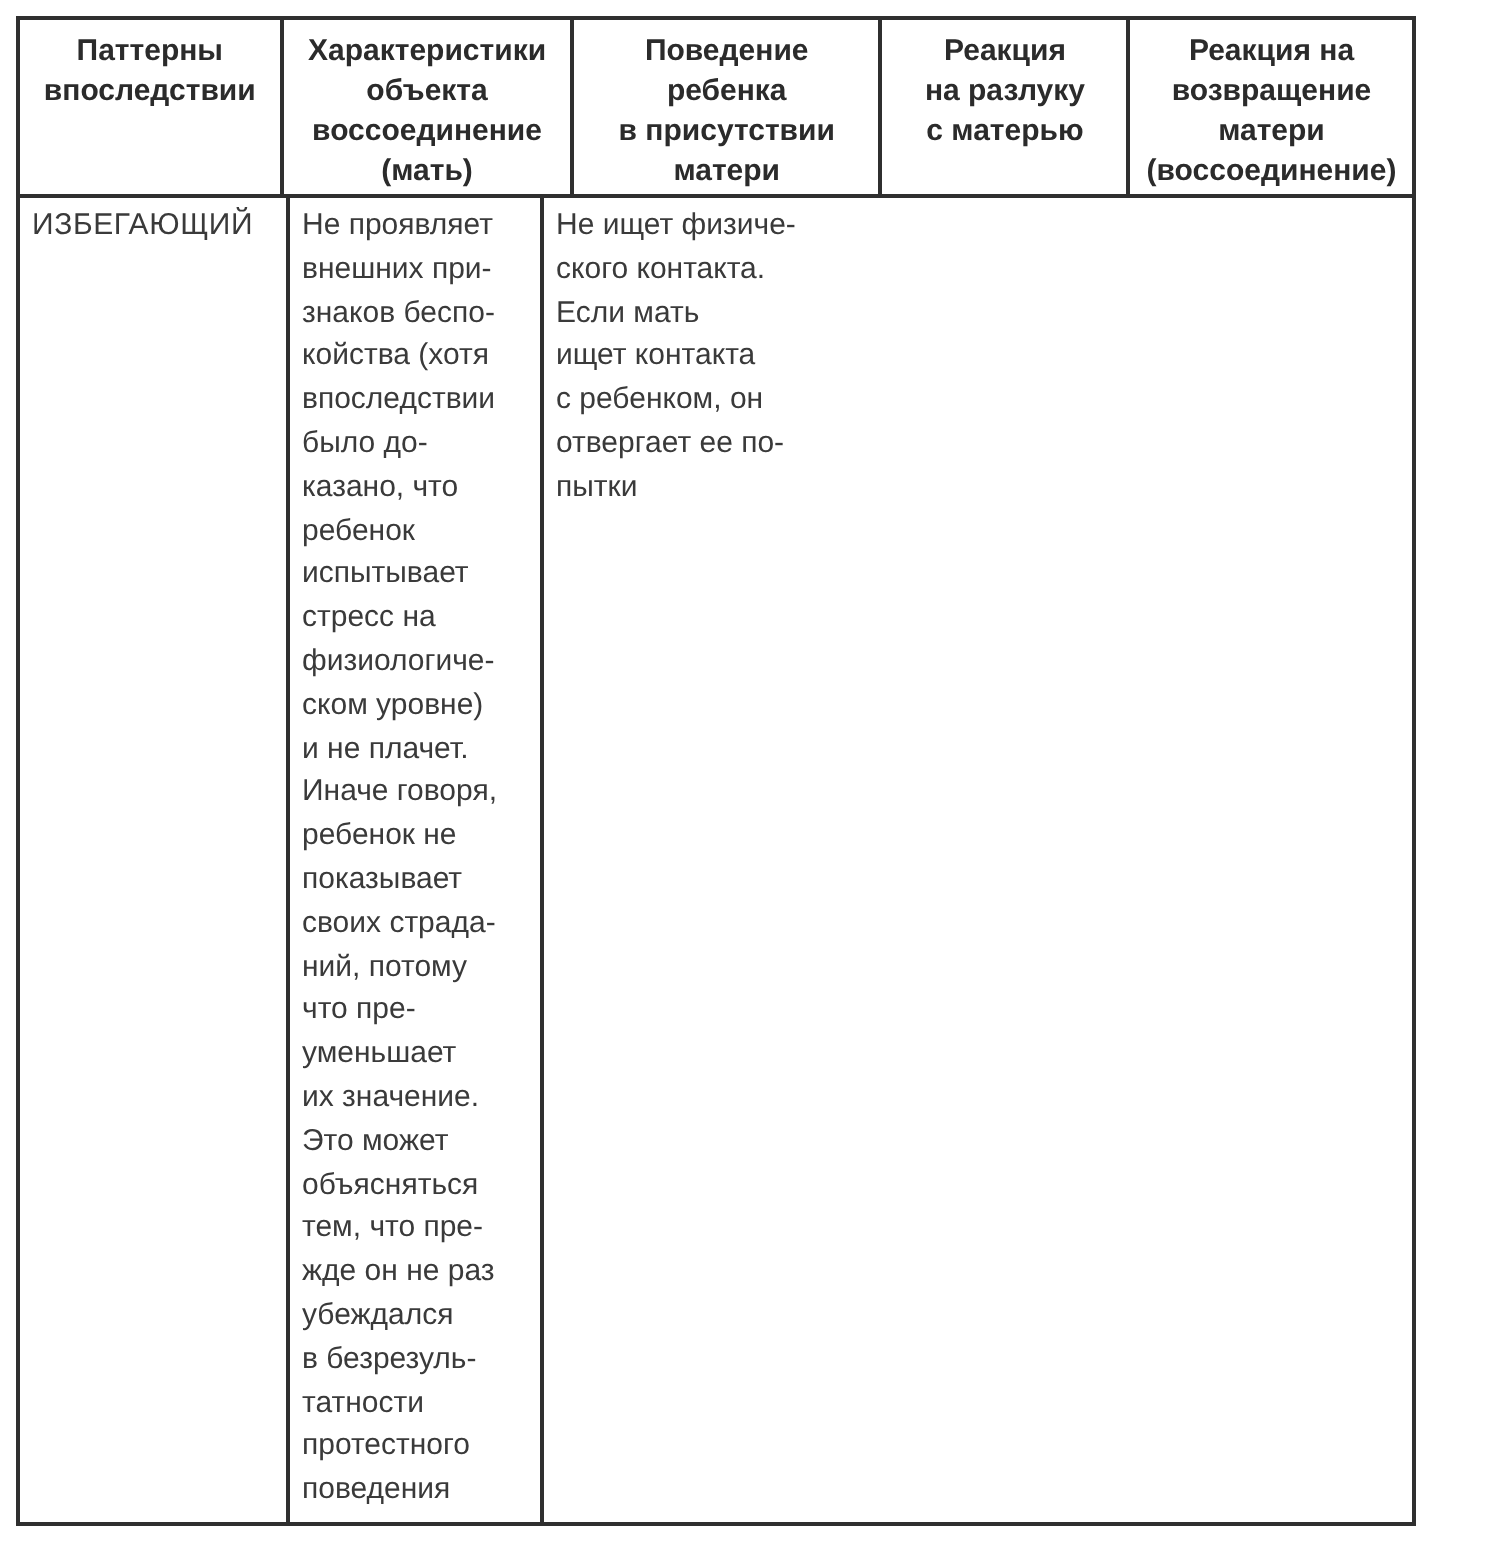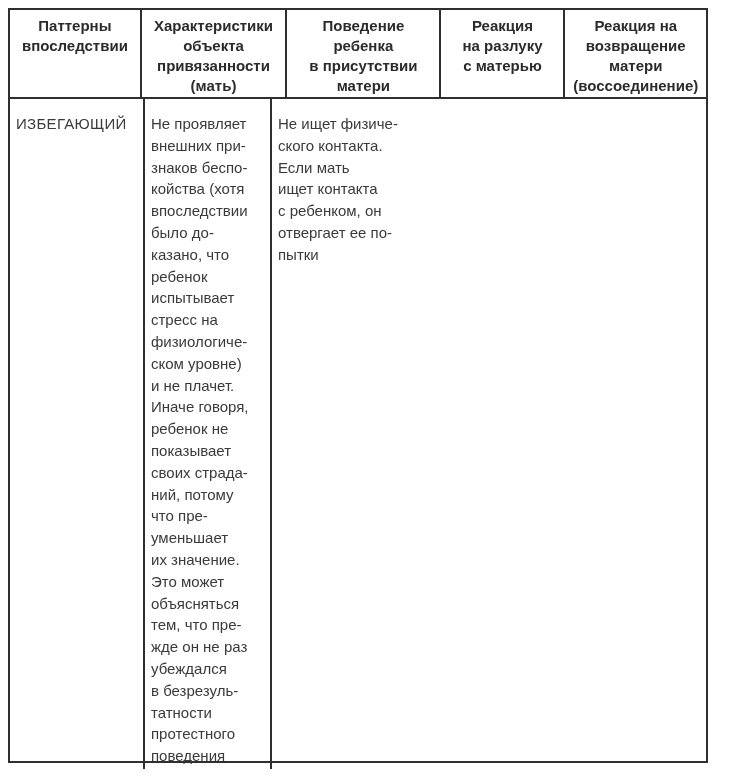--- a/index.html
+++ b/index.html
@@ -40,21 +40,21 @@
     text-align: center;
     padding: 6px 2px 2px 2px;
     white-space: pre-line;
     overflow: hidden;
   }
   .bcell {
     font-size: 15px;
     line-height: 21.8px;
     color: #3a3a3a;
     text-align: left;
-    padding: 14px 4px 2px 6px;
+    padding: 3px 4px 2px 6px;
     white-space: pre-line;
     overflow: hidden;
   }
   .cb { border-right: 2px solid #2f2f2f; }
   .c1 { width: 135px; }
   .c2 { width: 149px; }
   .c3 { width: 158px; }
   .c4 { width: 127px; }
   .c5 { width: 144px; }
   .pattern-cell { letter-spacing: 0.3px; }
@@ -63,21 +63,21 @@
 <body>
 
 <div class="page">
   <div class="attachment-table">
 
     <div class="header-row">
       <div class="hcell c1 cb">Паттерны
 впоследствии</div>
       <div class="hcell c2 cb">Характеристики
 объекта
-привязанности
+воссоединение
 (мать)</div>
       <div class="hcell c3 cb">Поведение
 ребенка
 в присутствии
 матери</div>
       <div class="hcell c4 cb">Реакция
 на разлуку
 с матерью</div>
       <div class="hcell c5">Реакция на
 возвращение

